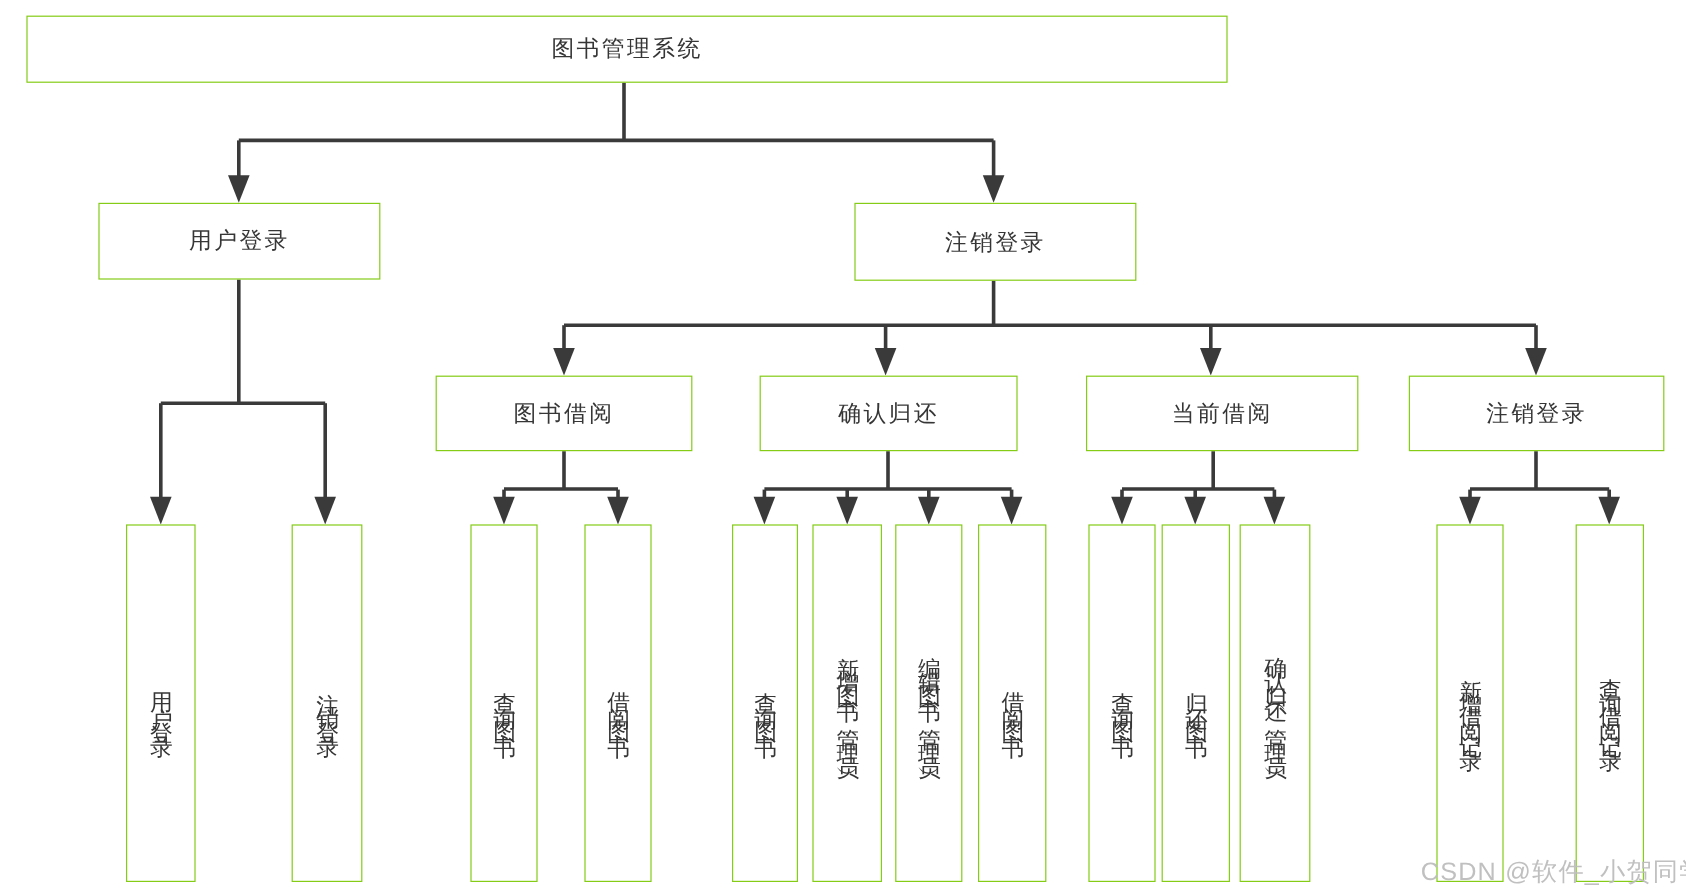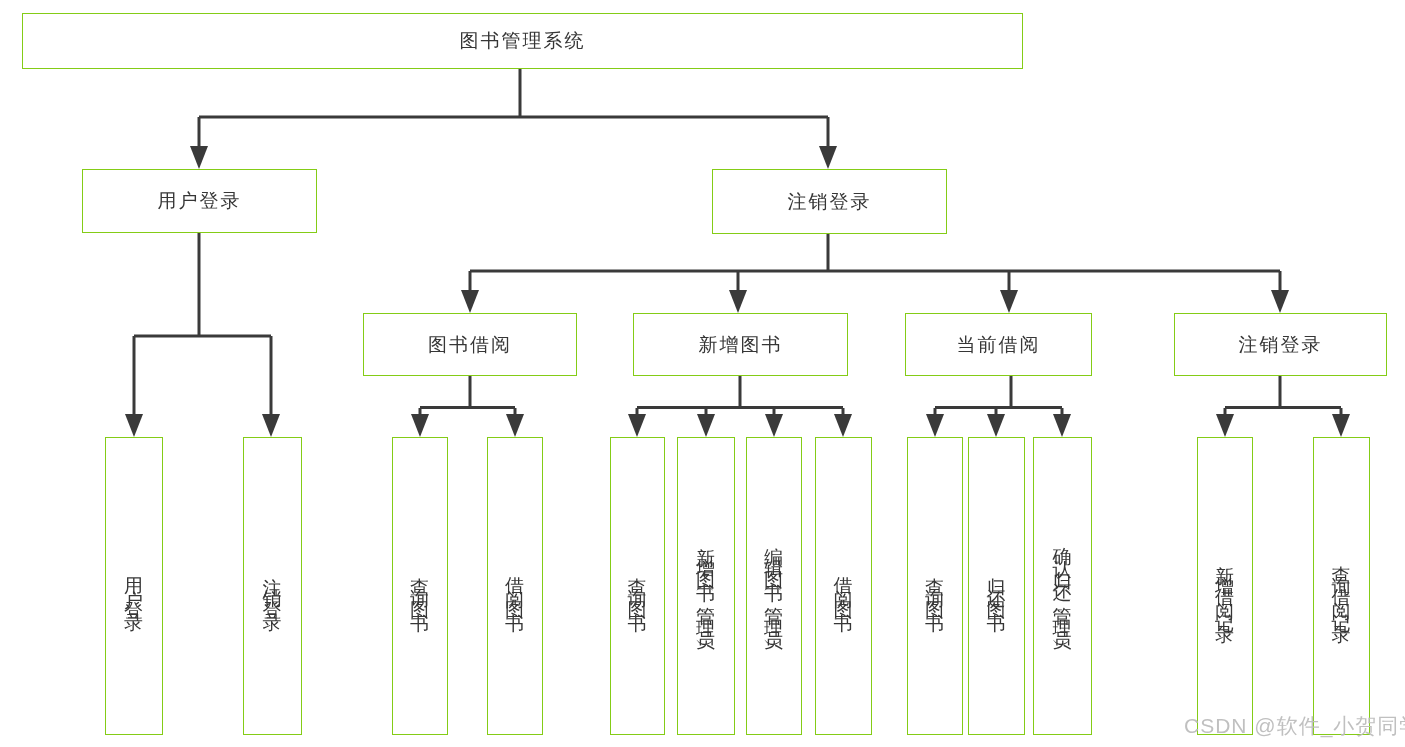--- a/index.html
+++ b/index.html
@@ -86,23 +86,23 @@
     <span class="lbl">用户登录</span>
   </div>
   <div class="box" style="left:712px;top:169px;width:235px;height:65px">
     <span class="lbl">注销登录</span>
   </div>
 
   <div class="box" style="left:363px;top:313px;width:214px;height:63px">
     <span class="lbl">图书借阅</span>
   </div>
   <div class="box" style="left:633px;top:313px;width:215px;height:63px">
-    <span class="lbl">新增图书</span>
+    <span class="lbl">确认归还</span>
   </div>
-  <div class="box" style="left:905px;top:313px;width:187px;height:63px">
+  <div class="box" style="left:905px;top:313px;width:227px;height:63px">
     <span class="lbl">当前借阅</span>
   </div>
   <div class="box" style="left:1174px;top:313px;width:213px;height:63px">
     <span class="lbl">注销登录</span>
   </div>
 
   <div class="box leaf" style="left:105px;top:437px;width:58px;height:298px">
     <span class="lbl">用户登录</span>
   </div>
   <div class="box leaf" style="left:243px;top:437px;width:59px;height:298px">

